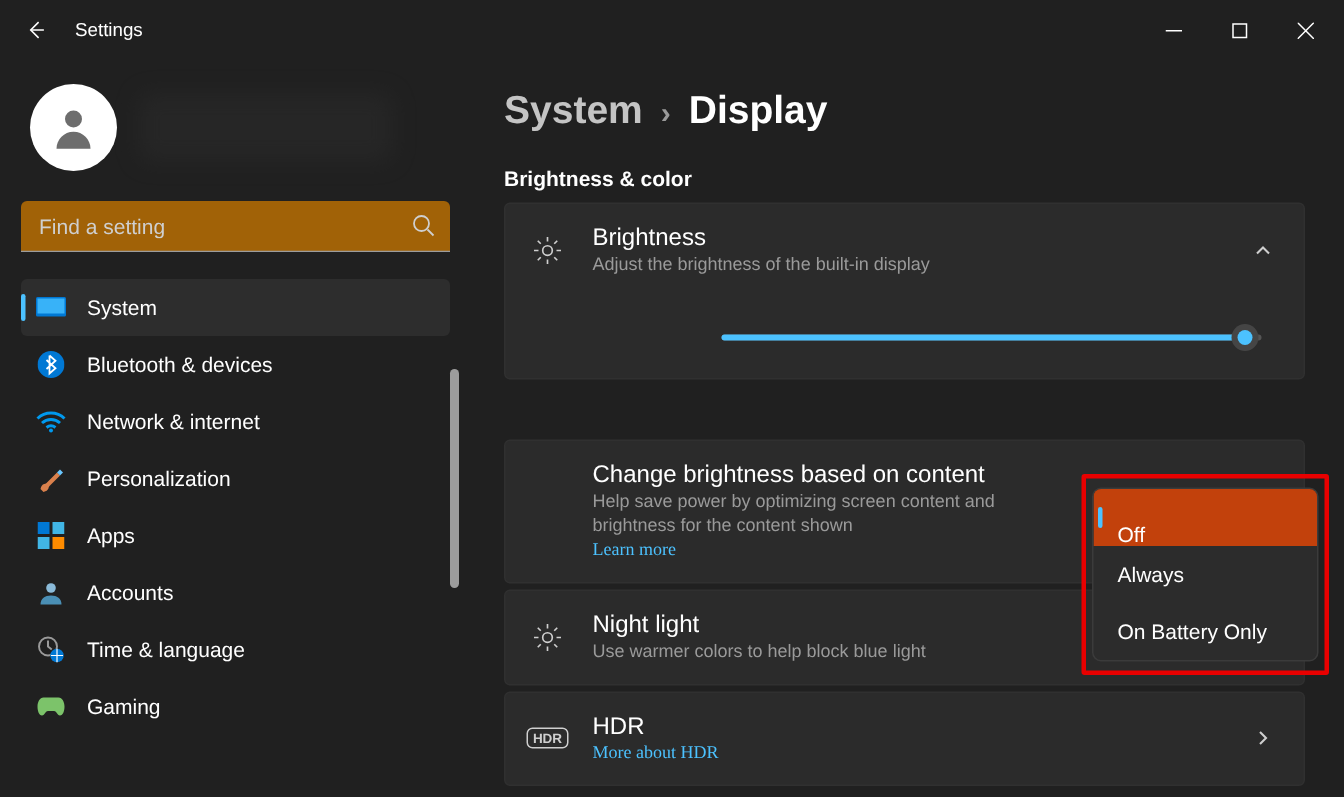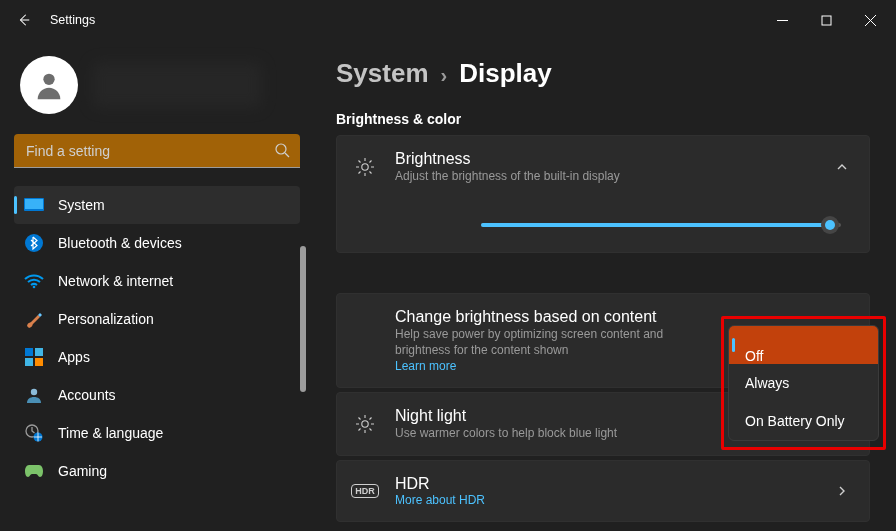--- a/index.html
+++ b/index.html
@@ -46,21 +46,21 @@
   .section-title { margin-top: 22px; font-size: 14px; font-weight: 600; }
 
   .cards { margin-top: 8px; display: flex; flex-direction: column; gap: 4px; }
   .card { background: #2b2b2b; border: 1px solid #303030; border-radius: 4px; padding: 14px 18px 14px 18px; display: flex; align-items: center; gap: 20px; min-height: 62px; position: relative; }
   .card.expanded { flex-direction: column; align-items: stretch; }
   .card-header { display: flex; align-items: center; gap: 20px; }
   .card-icon { width: 20px; display: flex; justify-content: center; color: #cfcfcf; flex-shrink: 0; }
   .card-text { flex: 1; min-width: 0; }
   .card-text .t { font-size: 16px; }
   .card-text .s { font-size: 12px; color: #9a9a9a; line-height: 1.35; }
-  .card-text .link { color: #4cc2ff; font-size: 12px; }
+  .card-text .link { color: #4cc2ff; font-size: 12px; font-family: Liberation Serif, serif; }
   .card .chev { color: #cfcfcf; width: 18px; display: flex; justify-content: center; flex-shrink: 0; }
   .card .chev svg { width: 12px; height: 12px; }
 
   .slider-row { margin-top: 14px; padding-left: 126px; padding-right: 10px; }
   .slider { position: relative; height: 14px; display:flex; align-items:center; }
   .slider-track { height: 4px; background: #555; border-radius: 2px; width: 100%; position: relative; }
   .slider-fill  { position: absolute; left: 0; top: 0; height: 100%; width: 97%; background: #4cc2ff; border-radius: 2px; }
   .slider-thumb { position: absolute; left: 97%; top: 50%; width: 18px; height: 18px; background: #454545; border-radius: 50%; transform: translate(-50%, -50%); display:flex; align-items:center; justify-content:center; }
   .slider-thumb::after { content:""; width:10px; height:10px; background:#4cc2ff; border-radius:50%; }
 

